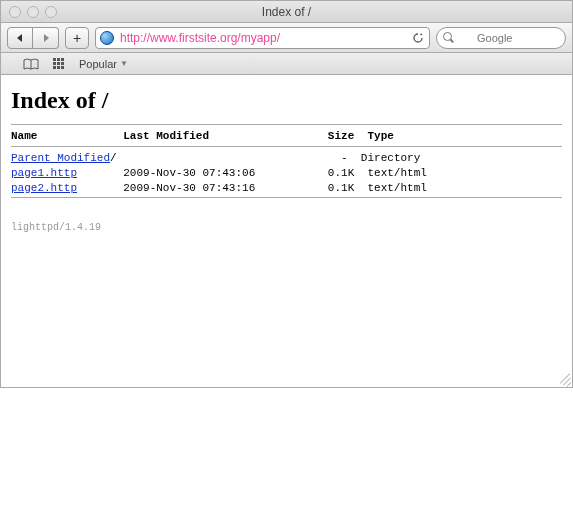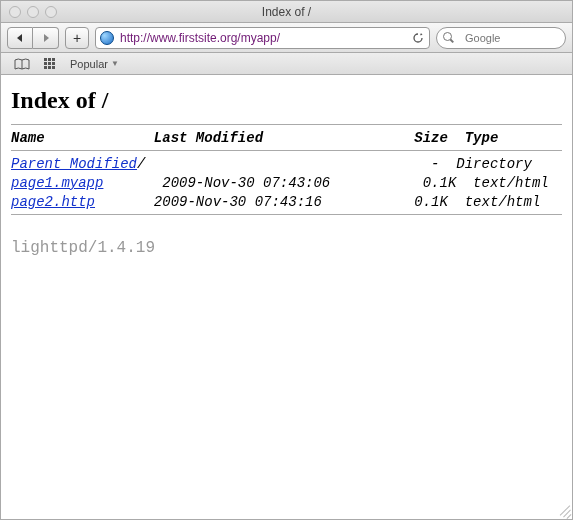--- a/index.html
+++ b/index.html
@@ -9,21 +9,21 @@
     font-family: "Lucida Grande", Arial, sans-serif;
     background: #fff;
     width: 573px;
     height: 520px;
     overflow: hidden;
     position: relative;
   }
   .window {
     border: 1px solid #aaa;
     width: 573px;
-    height: 520px;
+    height: 388px;
     position: relative;
     background: #fff;
   }
   .titlebar {
     height: 22px;
     background: linear-gradient(#e8e8e8, #d6d6d6);
     border-bottom: 1px solid #aaa;
     display: flex;
     align-items: center;
     position: relative;
@@ -93,39 +93,39 @@
     background: radial-gradient(circle at 30% 30%, #9fd7ff, #1e6fc7);
     border: 1px solid #0a4a8a;
     flex-shrink: 0;
     position: relative;
   }
   .urlinput {
     flex: 1;
     border: none;
     outline: none;
     font-size: 12px;
-    color: #701a75;
+    color: #ec4899;
     background: transparent;
   }
   .reload {
     width: 14px; height: 14px;
     color: #555;
     font-size: 12px;
     display: flex; align-items: center; justify-content: center;
   }
   .searchwrap {
     width: 130px;
     height: 22px;
     background: #fff;
     border: 1px solid #999;
     border-radius: 11px;
     display: flex;
     align-items: center;
     padding: 0 6px;
-    gap: 8px;
+    gap: 20px;
   }
   .mag {
     width: 12px; height: 12px; position: relative; flex-shrink:0;
   }
   .mag::before {
     content:""; position:absolute; width:7px; height:7px;
     border:1.5px solid #777; border-radius:50%; left:0; top:0;
   }
   .mag::after {
     content:""; position:absolute; width:4px; height:1.5px;
@@ -134,21 +134,21 @@
   .searchinput {
     flex:1; border:none; outline:none; font-size:11px; color:#888;
     background: transparent;
   }
   .bookbar {
     height: 22px;
     background: linear-gradient(#eee,#ddd);
     border-bottom: 1px solid #aaa;
     display: flex;
     align-items: center;
-    padding: 0 13px;
+    padding: 0 22px;
     gap: 14px;
     font-size: 11px;
     color: #444;
   }
   .book-icon {
     width:16px; height:12px;
   }
   .grid-icon {
     width:12px; height:12px;
     display: grid; grid-template-columns: repeat(3,3px); grid-template-rows: repeat(3,3px);
@@ -161,35 +161,34 @@
     padding: 8px 10px;
     font-family: "Times New Roman", serif;
   }
   .content h1 {
     font-size: 24px;
     font-weight: bold;
     margin: 4px 0 10px 0;
   }
   .listing {
     font-family: "Courier New", monospace;
-    font-size: 14px;
+    font-size: 11px;
     color: #000;
-    font-style: italic;
   }
   .listing hr {
     border: none;
     border-top: 1px solid #aaa;
     margin: 2px 0 4px 0;
   }
   .listing .hdr { font-weight: bold; }
   .listing a { color: #1131cc; text-decoration: underline; }
   .listing .row { white-space: pre; line-height: 1.35; }
   .srvinfo {
     font-family: "Courier New", monospace;
-    font-size: 16px;
+    font-size: 10px;
     color: #999;
     margin-top: 12px;
     padding: 0 10px;
   }
   .resize {
     position: absolute;
     right: 2px; bottom: 2px;
     width: 14px; height: 14px;
   }
   .resize span {
@@ -266,21 +265,21 @@
   </div>
 
   <div class="content">
     <h1>Index of /</h1>
     <div class="listing">
       <hr>
       <div class="row hdr" id="hdr-row">Name             Last Modified                  Size  Type</div>
       <hr>
       <div id="rows">
           <div class="row"><a href="#">Parent Modified</a>/                                  -  Directory</div>
-          <div class="row"><a href="#">page1.myapp</a>       2009-Nov-30 07:43:06           0.1K  text/html</div>
+          <div class="row"><a href="#">page1.http</a>       2009-Nov-30 07:43:06           0.1K  text/html</div>
           <div class="row"><a href="#">page2.http</a>       2009-Nov-30 07:43:16           0.1K  text/html</div>
         </div>
       <hr>
     </div>
   </div>
   <div class="srvinfo">lighttpd/1.4.19</div>
 
   <div class="resize">
       <span></span>
       <span></span>

